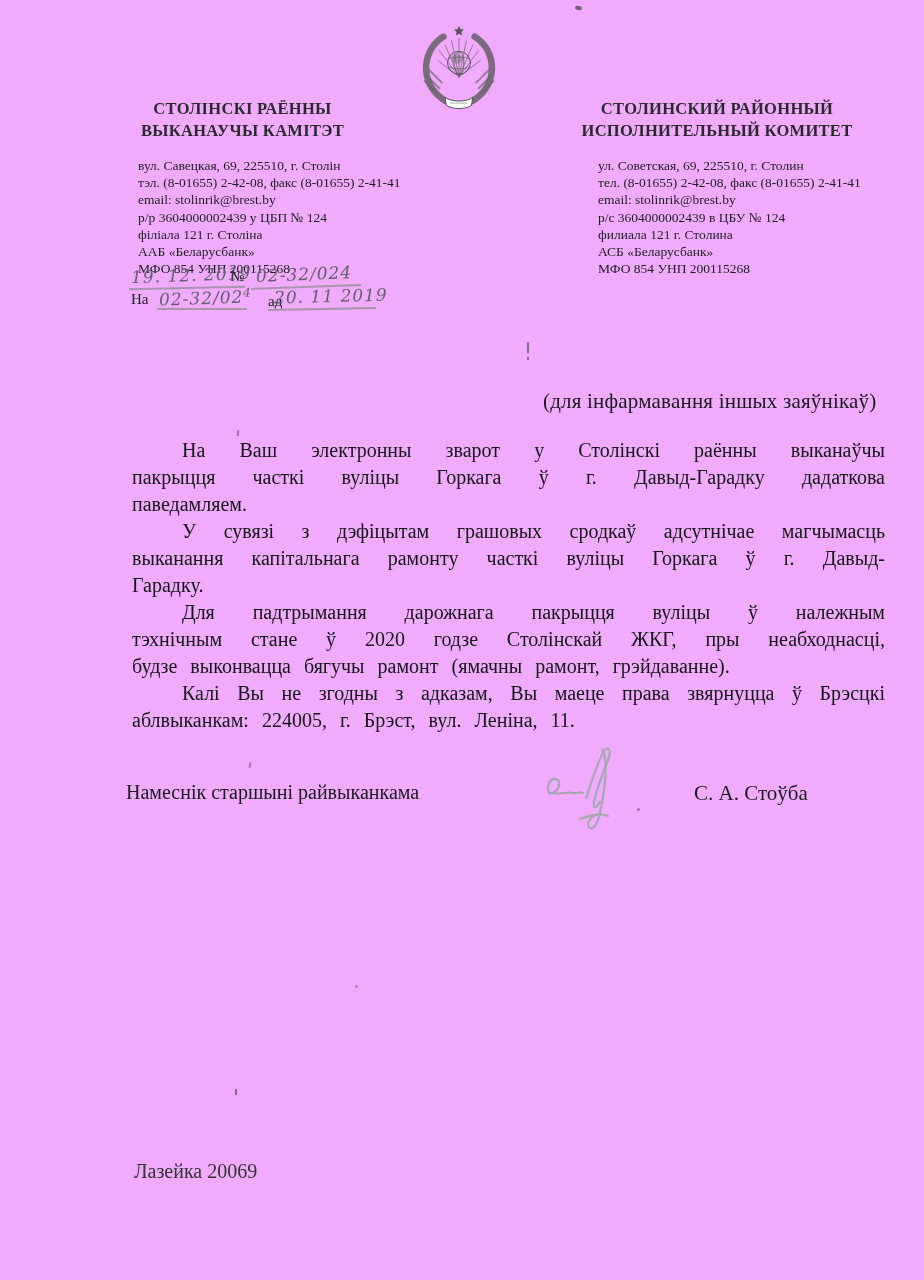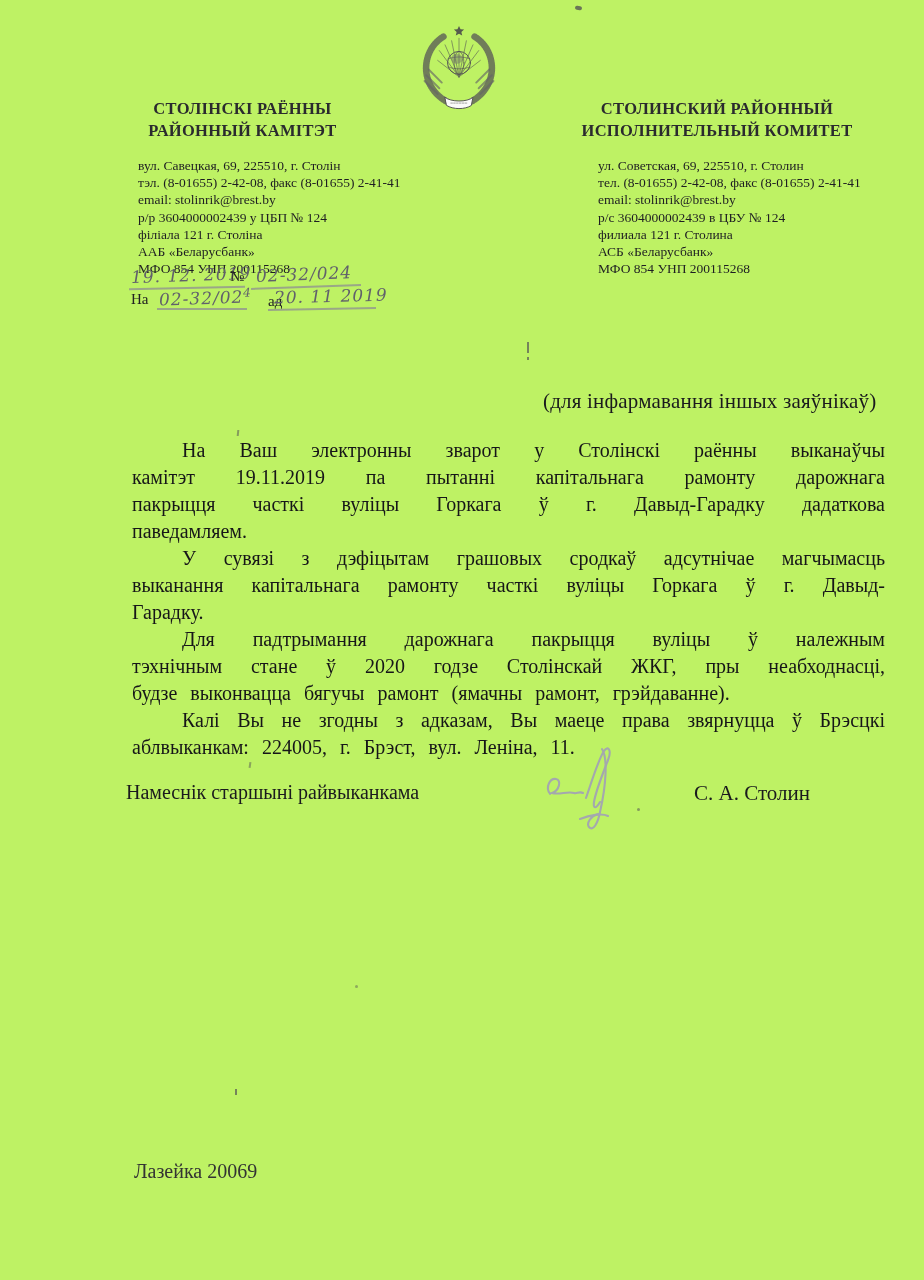--- a/index.html
+++ b/index.html
@@ -1,18 +1,18 @@
 <!DOCTYPE html>
 <html><head>
 <meta charset="utf-8">
 <style>
   html,body{margin:0;padding:0;background:#e8e8e8;}
   .page{
     position:relative;width:924px;height:1280px;margin:0 auto;
-    background:#bef264;overflow:hidden;
+    background:#f0abfc;overflow:hidden;
     font-family:"Liberation Serif","DejaVu Serif",serif;color:#1c1c1f;
   }
   .abs{position:absolute;}
   
   .lh-title{font-weight:bold;font-size:16.5px;line-height:22px;text-align:center;
     letter-spacing:.3px;color:#2a2a2e;}
   .lh-address{font-size:13.5px;line-height:17.2px;color:#1e1e22;}
   .lh-address div{white-space:nowrap;}
   
   .ref-label{font-size:15px;color:#222;}
@@ -77,21 +77,21 @@
         <path d="M42,38 c4,-3 10,-2 12,2 c2,4 -2,8 -7,8 c-5,0 -8,-6 -5,-10 z" fill="#6a6a6a" stroke="none" opacity=".45"></path>
 
         <path d="M33,89 C40,95 60,95 67,89 L65,99 C57,104 43,104 35,99 Z" stroke-width="1.2" fill="#fbfbfa"></path>
         <path d="M40,96 h20" stroke="#777" stroke-width=".8" stroke-dasharray="2 1.5"></path>
       </g>
     </svg>
   </div>
 
   <div class="abs lh-title" style="left:100px;top:98px;width:285px;">
     <div>СТОЛІНСКІ РАЁННЫ</div>
-    <div>РАЙОННЫЙ КАМІТЭТ</div>
+    <div>ВЫКАНАУЧЫ КАМІТЭТ</div>
   </div>
   <div class="abs lh-address" style="left:138px;top:157px;">
     <div>вул. Савецкая, 69, 225510, г. Столін</div>
     <div>тэл. (8-01655) 2-42-08, факс (8-01655) 2-41-41</div>
     <div>email: stolinrik@brest.by</div>
     <div>р/р 3604000002439 у ЦБП № 124</div>
     <div>філіала 121 г. Століна</div>
     <div>ААБ «Беларусбанк»</div>
     <div>МФО 854 УНП 200115268</div>
   </div>
@@ -125,21 +125,20 @@
 
   <div class="artifact" style="left:527px;top:342px;width:2px;height:11px;opacity:.7;"></div>
   <div class="artifact" style="left:527px;top:357px;width:2px;height:3px;opacity:.7;"></div>
 
   <div class="abs note" style="left:503px;top:389px;margin-left:40px;">(для інфармавання іншых заяўнікаў)</div>
 
   <div class="artifact" style="left:237px;top:430px;width:2px;height:6px;opacity:.55;transform:rotate(6deg);"></div>
 
   <div class="abs body-text" style="left:100px;top:437px;margin-left:32px;">
     <div class="p-line p-first">На Ваш электронны зварот у Столінскі раённы выканаўчы</div>
-    <div class="p-line">камітэт 19.11.2019 па пытанні капітальнага рамонту дарожнага</div>
     <div class="p-line">пакрыцця часткі вуліцы Горкага ў г. Давыд-Гарадку дадаткова</div>
     <div class="p-line p-last">паведамляем.</div>
 
     <div class="p-line p-first">У сувязі з дэфіцытам грашовых сродкаў адсутнічае магчымасць</div>
     <div class="p-line">выканання капітальнага рамонту часткі вуліцы Горкага ў г. Давыд-</div>
     <div class="p-line p-last">Гарадку.</div>
 
     <div class="p-line p-first">Для падтрымання дарожнага пакрыцця вуліцы ў належным</div>
     <div class="p-line">тэхнічным стане ў 2020 годзе Столінскай ЖКГ, пры неабходнасці,</div>
     <div class="p-line p-last">будзе выконвацца бягучы рамонт (ямачны рамонт, грэйдаванне).</div>
@@ -157,20 +156,20 @@
       <g fill="none" stroke="#a4a8ae" stroke-width="2.1" stroke-linecap="round">
         <path d="M8,48 C3,41 8,32 14,33 C20,34 17,45 10,47 C17,49 26,45 32,47 C35,48 37,45 41,47"></path>
         <path d="M44,52 C49,38 56,14 62,5 C66,-1 70,4 66,14 C60,30 54,44 52,56 C51,63 54,63 58,56"></path>
         <path d="M60,3 C66,12 64,40 58,66 C56,77 51,86 47,81 C44,77 49,70 56,68"></path>
         <path d="M38,73 C48,69 60,67 66,70"></path>
       </g>
     </svg>
   </div>
   <div class="artifact" style="left:637px;top:808px;width:3px;height:3px;border-radius:2px;opacity:.55;"></div>
 
-  <div class="abs sig-name" style="left:694px;top:781px;">С. А. Столин</div>
+  <div class="abs sig-name" style="left:694px;top:781px;">С. А. Стоўба</div>
 
   <div class="artifact" style="left:355px;top:985px;width:3px;height:3px;border-radius:2px;opacity:.45;"></div>
   <div class="artifact" style="left:235px;top:1089px;width:2px;height:6px;opacity:.7;"></div>
 
   <div class="abs footer" style="left:134px;top:1160px;">Лазейка 20069</div>
 
 </div>
 
 </body></html>

